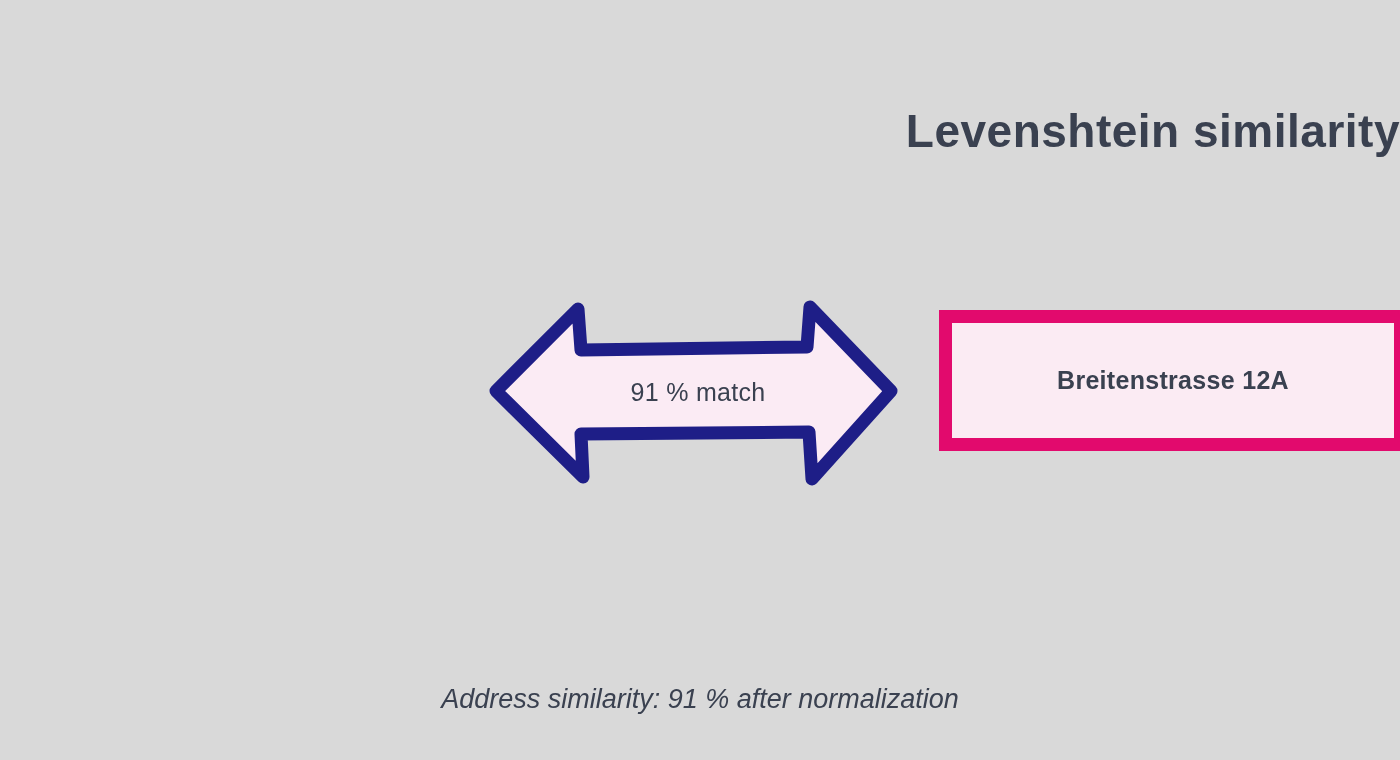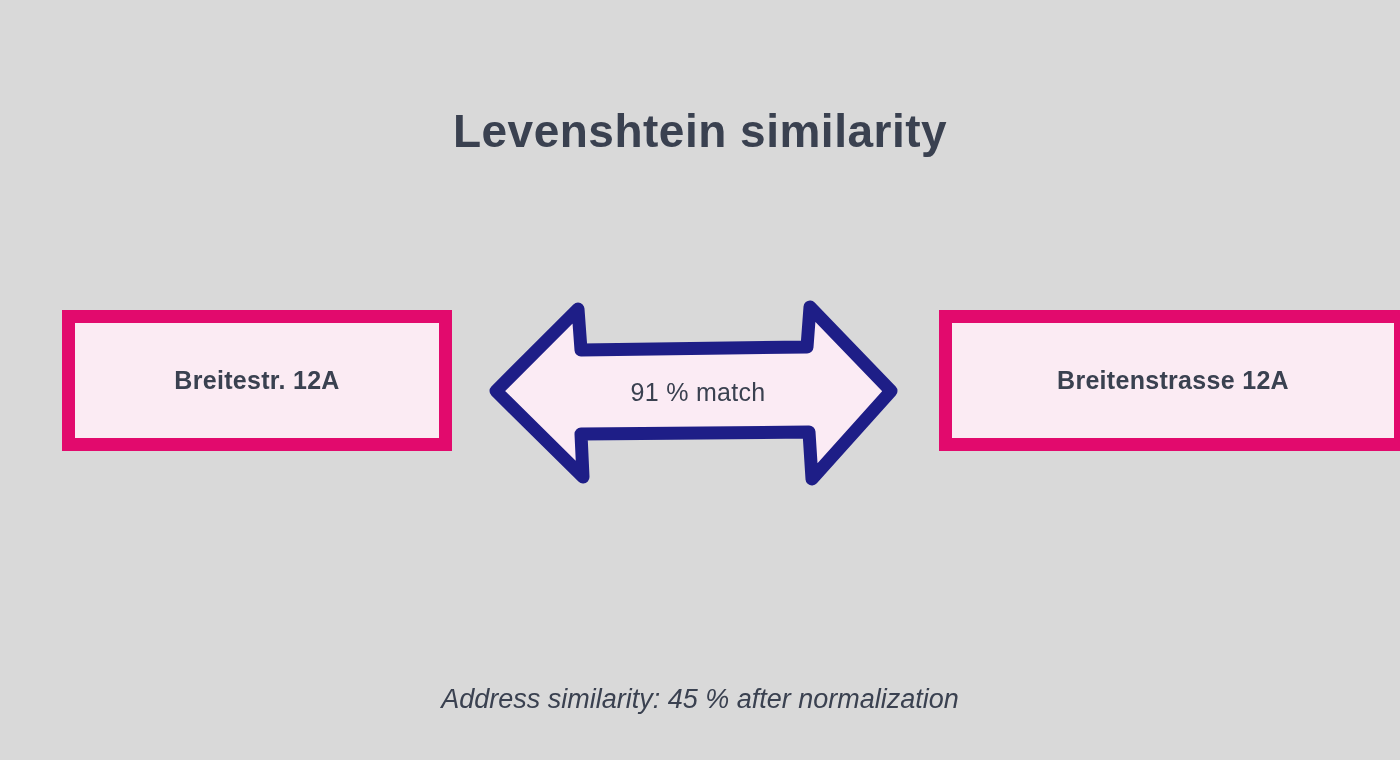--- a/index.html
+++ b/index.html
@@ -22,21 +22,21 @@
     position: relative;
     width: 1400px;
     height: 760px;
     background: var(--background);
   }
   .title {
     position: absolute;
     top: 104px;
     left: 0;
     width: 100%;
-    text-align: center;
+    text-align: right;
     font-size: 46px;
     font-weight: bold;
     letter-spacing: 0.5px;
     color: var(--text);
   }
   .address-box {
     position: absolute;
     top: 310px;
     height: 141px;
     border: 13px solid var(--box-border);
@@ -94,23 +94,20 @@
     color: var(--text);
   }
 </style>
 </head>
 <body>
 
 <div class="canvas">
 
   <div class="title">Levenshtein similarity</div>
 
-  <div class="address-box left">
-    <span class="address-label">Breitestr. 12A</span>
-  </div>
 
   <div class="arrow-wrap">
     <svg viewBox="0 0 420 195" xmlns="http://www.w3.org/2000/svg" aria-hidden="true">
       <path class="arrow-path" d="M 8 96
                L 90 14
                L 93 55
                L 319 52
                L 322 12
                L 403 96
                L 324 184
@@ -119,15 +116,15 @@
                L 95 182
                Z"></path>
     </svg>
     <div class="arrow-label">91 % match</div>
   </div>
 
   <div class="address-box right">
     <span class="address-label">Breitenstrasse 12A</span>
   </div>
 
-  <div class="caption">Address similarity: 45 % after normalization</div>
+  <div class="caption">Address similarity: 91 % after normalization</div>
 
 </div>
 
 </body></html>

